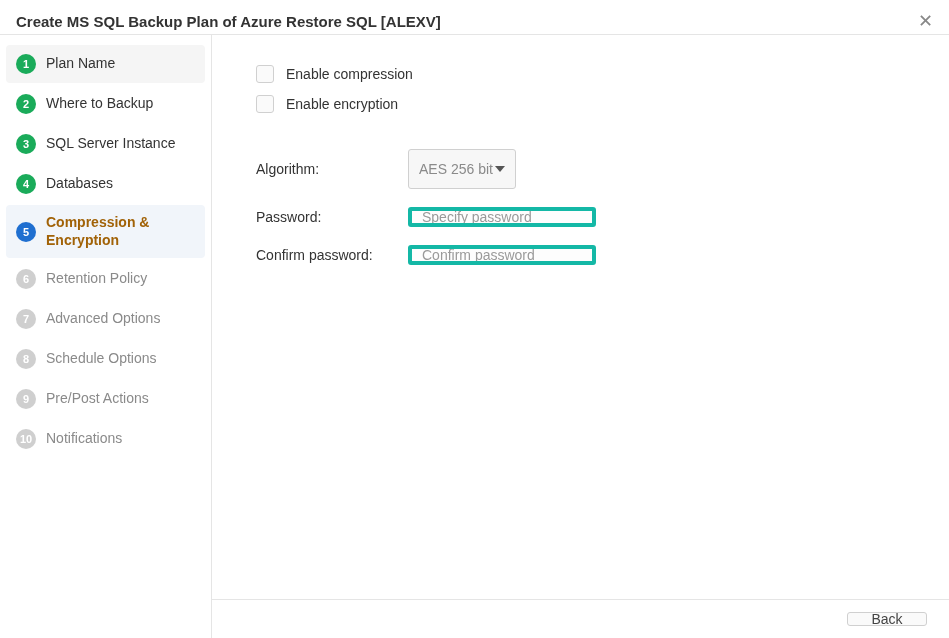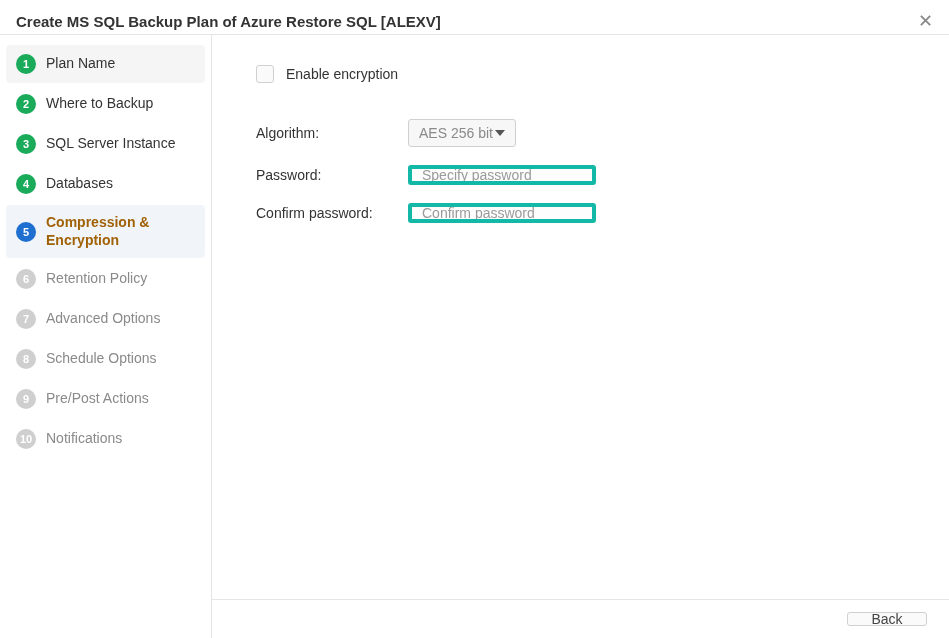--- a/index.html
+++ b/index.html
@@ -120,21 +120,21 @@
     align-items: center;
     margin-bottom: 18px;
   }
   .form-label {
     width: 152px;
     color: #333;
     font-size: 14px;
   }
   .select {
     width: 108px;
-    height: 28px;
+    height: 40px;
     border: 1px solid #d0d0d0;
     border-radius: 3px;
     background: #f7f7f7;
     display: flex;
     align-items: center;
     justify-content: space-between;
     padding: 0 10px;
     color: #8a8a8a;
     font-size: 14px;
     cursor: default;
@@ -246,20 +246,24 @@
       <div class="step pending">
         <div class="step-badge badge-pending">10</div>
         <div class="step-label">Notifications</div>
       </div>
 
     </div>
 
     <div class="main">
       <div class="content">
 
+        <div class="checkbox-row">
+          <div class="checkbox-box"></div>
+          <div class="checkbox-label">Enable compression</div>
+        </div>
 
         <div class="checkbox-row">
           <div class="checkbox-box"></div>
           <div class="checkbox-label">Enable encryption</div>
         </div>
 
         <div class="form-rows">
           <div class="form-row">
             <div class="form-label">Algorithm:</div>
             <div class="select">

